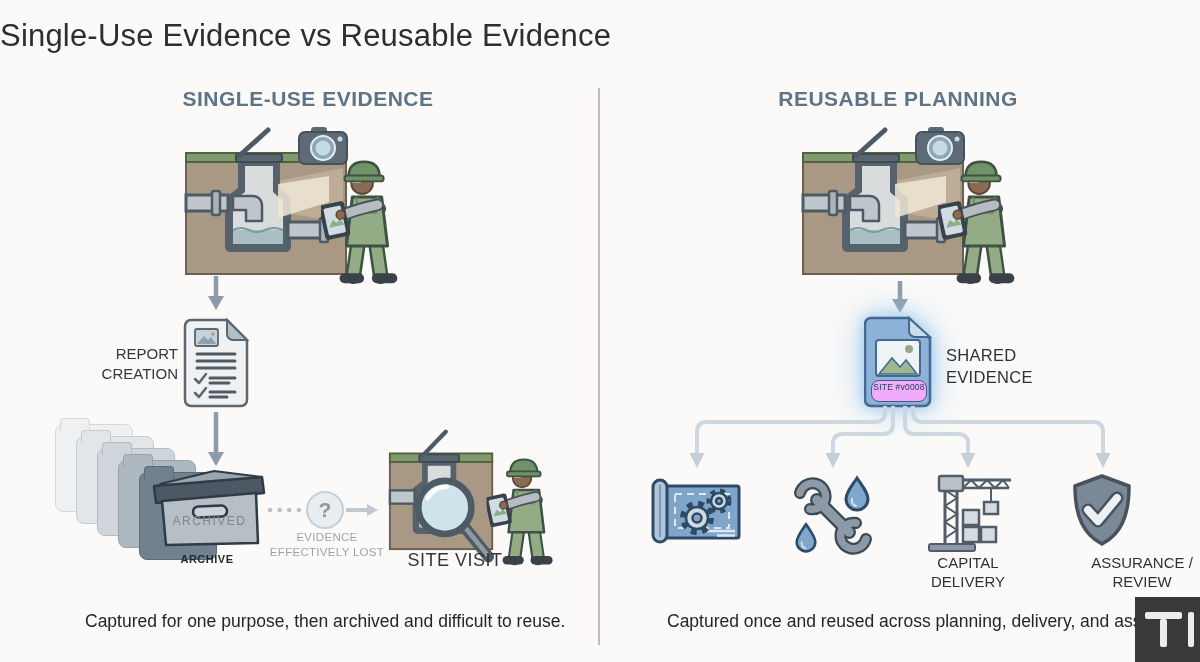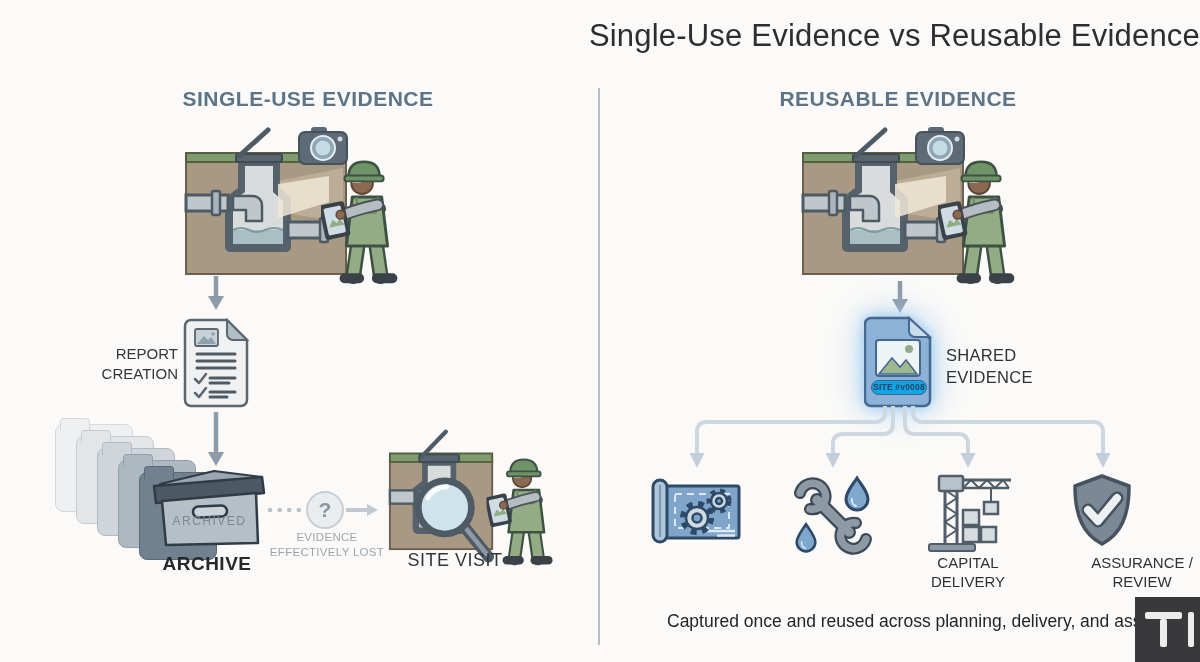--- a/index.html
+++ b/index.html
@@ -1,31 +1,31 @@
 <!DOCTYPE html>
 <html><head>
 <meta charset="utf-8">
 <style>
   html,body{margin:0;padding:0;}
   body{font-family:"Liberation Sans",sans-serif;background:#fbfaf8;}
   .canvas{position:relative;width:1200px;height:662px;background:#fbfaf8;overflow:hidden;}
   .abs{position:absolute;}
-  .title{left:0;top:18px;width:1200px;text-align:right;font-size:31px;color:#2c2e30;font-weight:500;letter-spacing:.2px;}
+  .title{left:0;top:18px;width:1200px;text-align:left;font-size:31px;color:#2c2e30;font-weight:500;letter-spacing:.2px;}
   .divider{left:598px;top:88px;width:2px;height:557px;background:#b8bec4;}
   .heading{top:87px;width:400px;text-align:center;font-size:21px;font-weight:700;color:#5d7487;letter-spacing:.5px;}
   .preline{white-space:pre-line;}
   .report-label{left:78px;top:344px;width:100px;text-align:right;font-size:15px;font-weight:500;line-height:1.3;color:#33373a;}
   .archived-text{left:162px;top:514px;width:95px;text-align:center;font-size:12px;letter-spacing:1.5px;color:#7d8893;font-weight:500;}
-  .archive-label{left:157px;top:553px;width:100px;text-align:center;font-size:19px;font-weight:700;color:#26292c;letter-spacing:.5px;}
+  .archive-label{left:157px;top:553px;width:100px;text-align:center;font-size:11px;font-weight:700;color:#26292c;letter-spacing:.5px;}
   .q-circle{left:306px;top:491px;width:38px;height:38px;border-radius:50%;background:#e9edf0;border:2px solid #c7cfd6;box-sizing:border-box;text-align:center;line-height:33px;font-size:21px;font-weight:700;color:#8a97a3;}
   .lost-label{left:262px;top:530px;width:130px;text-align:center;font-size:11.5px;font-weight:500;line-height:1.3;color:#9aa5ae;letter-spacing:.3px;}
   .sitevisit-label{left:400px;top:550px;width:110px;text-align:center;font-size:18px;font-weight:400;color:#33373a;letter-spacing:.5px;}
   .caption{top:611px;font-size:17.5px;color:#232527;}
   .shared-label{left:946px;top:344px;font-size:16.5px;font-weight:500;line-height:1.35;color:#2e3236;letter-spacing:.3px;}
-  .tag-pill{left:871px;top:380px;width:56px;height:15px;background:#0ea5e9;border:1.5px solid #3e5f82;border-radius:8px;box-sizing:border-box;text-align:center;font-size:8.5px;font-weight:700;color:#27425d;line-height:12px;letter-spacing:.2px;}
+  .tag-pill{left:871px;top:380px;width:56px;height:22px;background:#f0abfc;border:1.5px solid #3e5f82;border-radius:8px;box-sizing:border-box;text-align:center;font-size:8.5px;font-weight:400;color:#27425d;line-height:12px;letter-spacing:.2px;}
   .use-label{top:553px;width:150px;text-align:center;font-size:15px;font-weight:500;line-height:1.28;color:#2e3236;}
   .folder{position:absolute;width:78px;height:88px;border-radius:8px;box-sizing:border-box;}
   .folder::before{content:"";position:absolute;left:4px;top:-7px;width:28px;height:12px;border-radius:4px 4px 0 0;background:inherit;border:inherit;border-bottom:none;}
   .glow-doc{filter:drop-shadow(0 0 7px rgba(150,197,238,.95)) drop-shadow(0 0 18px rgba(166,205,242,.75));}
   .logo{left:1135px;top:597px;width:65px;height:65px;background:#39393b;}
   .logo .bar{position:absolute;background:#ececec;border-radius:2px;}
 </style>
 </head>
 <body>
 
@@ -167,22 +167,23 @@
     <polygon points="21,2 21,14 32,8" fill="#c0c9d1"></polygon>
   </svg>
   <div class="abs lost-label preline">EVIDENCE
 EFFECTIVELY LOST</div>
 
   <svg class="abs" style="left:388px;top:422px;" width="180" height="169">
     <use href="#sym-sitevisit"></use>
   </svg>
   <div class="abs sitevisit-label">SITE VISIT</div>
 
-
-  <div class="abs heading" style="left:698px;">REUSABLE EVIDENCE</div>
+  <div class="abs caption" style="left:85px;">Captured for one purpose, then archived and difficult to reuse.</div>
+
+  <div class="abs heading" style="left:698px;">REUSABLE PLANNING</div>
 
   <svg class="abs" style="left:800px;top:126px;" width="235" height="168">
     <use href="#sym-capture"></use>
   </svg>
 
   <svg class="abs" style="left:890px;top:281px;" width="20" height="32">
     <line x1="10" y1="0" x2="10" y2="19" stroke="#8d9aa8" stroke-width="4.5"></line>
     <polygon points="2,18 18,18 10,32" fill="#8d9aa8"></polygon>
   </svg>
 

